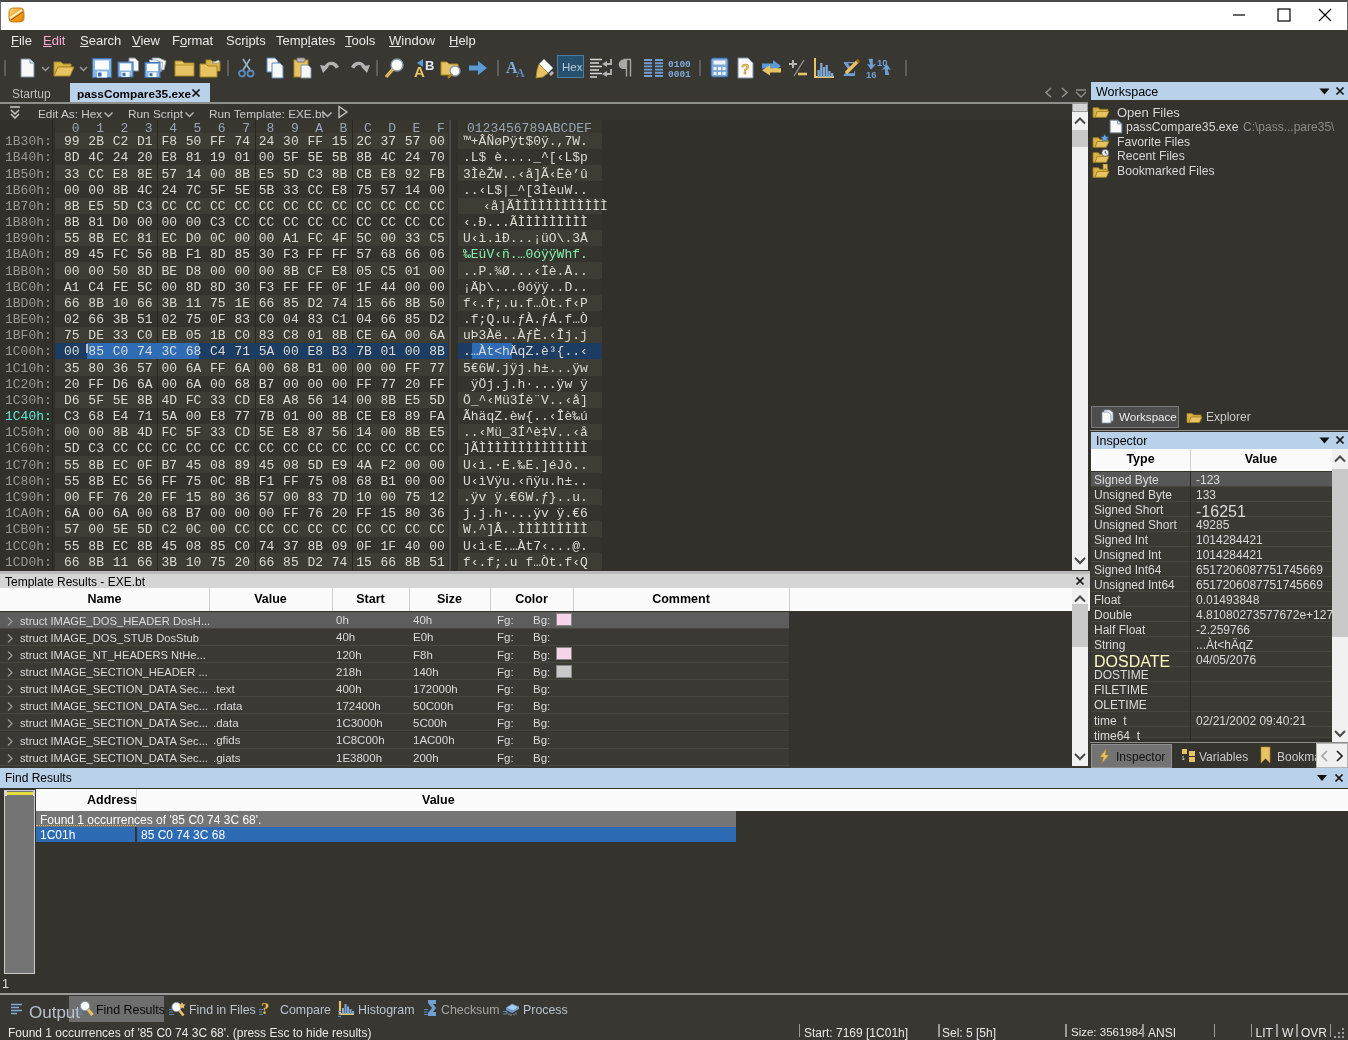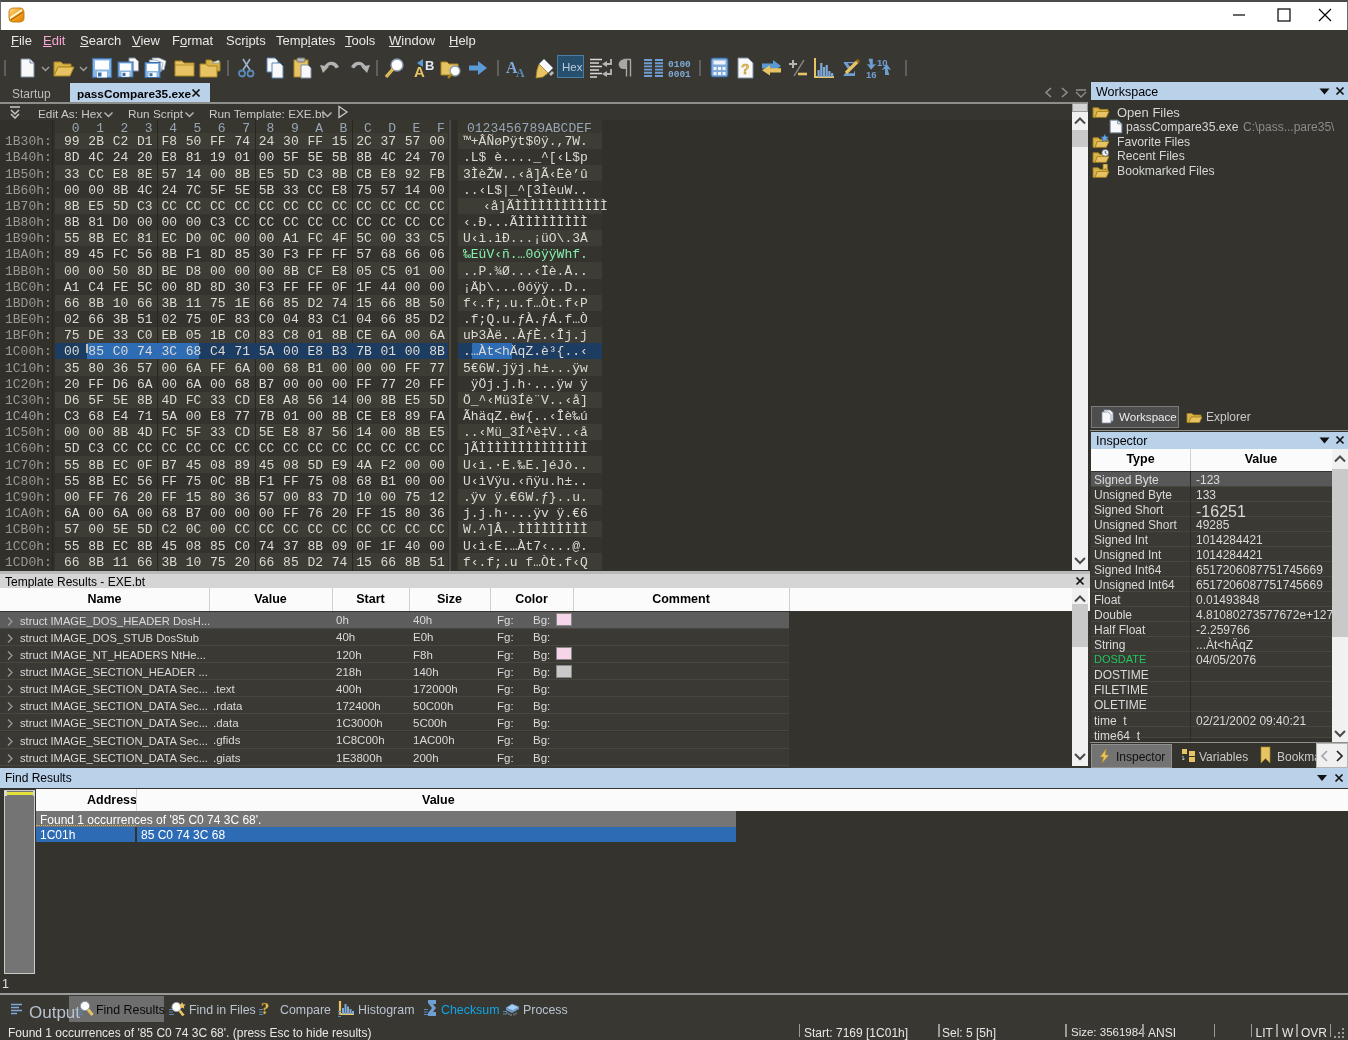--- a/index.html
+++ b/index.html
@@ -357,21 +357,21 @@
 <div class="ab mono" style="left:463.0px;top:344.4px;color:#dcdad2;">.…Àt&lt;hÄqZ.è³{..‹</div>
 <div class="ab mono" style="left:5px;top:360.6px;color:#9b9a92;">1C10h:</div>
 <div class="ab mono" style="left:64.0px;top:360.6px;color:#dcdad2;"><span class="b">35</span><span class="b">80</span><span class="b">36</span><span class="b">57</span><span class="b">00</span><span class="b">6A</span><span class="b">FF</span><span class="b">6A</span><span class="b">00</span><span class="b">68</span><span class="b">B1</span><span class="b">00</span><span class="b">00</span><span class="b">00</span><span class="b">FF</span><span class="b">77</span></div>
 <div class="ab mono" style="left:463.0px;top:360.6px;color:#dcdad2;">5€6W.jÿj.h±...ÿw</div>
 <div class="ab mono" style="left:5px;top:376.8px;color:#9b9a92;">1C20h:</div>
 <div class="ab mono" style="left:64.0px;top:376.8px;color:#dcdad2;"><span class="b">20</span><span class="b">FF</span><span class="b">D6</span><span class="b">6A</span><span class="b">00</span><span class="b">6A</span><span class="b">00</span><span class="b">68</span><span class="b">B7</span><span class="b">00</span><span class="b">00</span><span class="b">00</span><span class="b">FF</span><span class="b">77</span><span class="b">20</span><span class="b">FF</span></div>
 <div class="ab mono" style="left:463.0px;top:376.8px;color:#dcdad2;"> ÿÖj.j.h·...ÿw ÿ</div>
 <div class="ab mono" style="left:5px;top:392.9px;color:#9b9a92;">1C30h:</div>
 <div class="ab mono" style="left:64.0px;top:392.9px;color:#dcdad2;"><span class="b">D6</span><span class="b">5F</span><span class="b">5E</span><span class="b">8B</span><span class="b">4D</span><span class="b">FC</span><span class="b">33</span><span class="b">CD</span><span class="b">E8</span><span class="b">A8</span><span class="b">56</span><span class="b">14</span><span class="b">00</span><span class="b">8B</span><span class="b">E5</span><span class="b">5D</span></div>
 <div class="ab mono" style="left:463.0px;top:392.9px;color:#dcdad2;">Ö_^‹Mü3Íè¨V..‹å]</div>
-<div class="ab mono" style="left:5px;top:409.1px;color:#a3a3a3;">1C40h:</div>
+<div class="ab mono" style="left:5px;top:409.1px;color:#5eead4;">1C40h:</div>
 <div class="ab mono" style="left:64.0px;top:409.1px;color:#dcdad2;"><span class="b">C3</span><span class="b">68</span><span class="b">E4</span><span class="b">71</span><span class="b">5A</span><span class="b">00</span><span class="b">E8</span><span class="b">77</span><span class="b">7B</span><span class="b">01</span><span class="b">00</span><span class="b">8B</span><span class="b">CE</span><span class="b">E8</span><span class="b">89</span><span class="b">FA</span></div>
 <div class="ab mono" style="left:463.0px;top:409.1px;color:#dcdad2;">ÃhäqZ.èw{..‹Îè‰ú</div>
 <div class="ab mono" style="left:5px;top:425.3px;color:#9b9a92;">1C50h:</div>
 <div class="ab mono" style="left:64.0px;top:425.3px;color:#dcdad2;"><span class="b">00</span><span class="b">00</span><span class="b">8B</span><span class="b">4D</span><span class="b">FC</span><span class="b">5F</span><span class="b">33</span><span class="b">CD</span><span class="b">5E</span><span class="b">E8</span><span class="b">87</span><span class="b">56</span><span class="b">14</span><span class="b">00</span><span class="b">8B</span><span class="b">E5</span></div>
 <div class="ab mono" style="left:463.0px;top:425.3px;color:#dcdad2;">..‹Mü_3Í^è‡V..‹å</div>
 <div class="ab mono" style="left:5px;top:441.4px;color:#9b9a92;">1C60h:</div>
 <div class="ab mono" style="left:64.0px;top:441.4px;color:#dcdad2;"><span class="b">5D</span><span class="b">C3</span><span class="b">CC</span><span class="b">CC</span><span class="b">CC</span><span class="b">CC</span><span class="b">CC</span><span class="b">CC</span><span class="b">CC</span><span class="b">CC</span><span class="b">CC</span><span class="b">CC</span><span class="b">CC</span><span class="b">CC</span><span class="b">CC</span><span class="b">CC</span></div>
 <div class="ab mono" style="left:463.0px;top:441.4px;color:#dcdad2;">]ÃÌÌÌÌÌÌÌÌÌÌÌÌÌÌ</div>
 <div class="ab mono" style="left:5px;top:457.6px;color:#9b9a92;">1C70h:</div>
 <div class="ab mono" style="left:64.0px;top:457.6px;color:#dcdad2;"><span class="b">55</span><span class="b">8B</span><span class="b">EC</span><span class="b">0F</span><span class="b">B7</span><span class="b">45</span><span class="b">08</span><span class="b">89</span><span class="b">45</span><span class="b">08</span><span class="b">5D</span><span class="b">E9</span><span class="b">4A</span><span class="b">F2</span><span class="b">00</span><span class="b">00</span></div>
@@ -549,21 +549,21 @@
 <div class="ab" style="left:141px;top:828px;color:#fff;font-size:12px;">85 C0 74 3C 68</div>
 <div class="ab" style="left:2px;top:977px;color:#e0e0e0;font-size:12.5px;">1</div>
 <div class="ab" style="left:0;top:993px;width:1348px;height:2px;background:#9a9a9a;"></div>
 <div class="ab" style="left:0;top:995px;width:1348px;height:27px;background:#383732;"></div>
 <div class="ab" style="left:69px;top:995.5px;width:95px;height:26.5px;background:#6e6e6e;"></div>
 <div class="ab" style="left:29px;top:1002.5px;color:#b9c2cf;font-size:17px;">Output</div>
 <div class="ab" style="left:96px;top:1002.5px;color:#0a0a0a;font-size:12.4px;">Find Results</div>
 <div class="ab" style="left:189px;top:1002.5px;color:#b9c2cf;font-size:12.4px;">Find in Files</div>
 <div class="ab" style="left:280px;top:1002.5px;color:#b9c2cf;font-size:12.4px;">Compare</div>
 <div class="ab" style="left:358px;top:1002.5px;color:#b9c2cf;font-size:12.4px;">Histogram</div>
-<div class="ab" style="left:441px;top:1002.5px;color:#0ea5e9;font-size:12.4px;">Checksum</div>
+<div class="ab" style="left:441px;top:1002.5px;color:#a3a3a3;font-size:12.4px;">Checksum</div>
 <div class="ab" style="left:523px;top:1002.5px;color:#b9c2cf;font-size:12.4px;">Process</div>
 <svg class="ab" style="left:10px;top:1002px" width="13" height="13" viewBox="0 0 13 13">
     <path d="M1 2.5h11M1 5.5h8M1 8.5h11M1 11.5h6" stroke="#7fa9d6" stroke-width="1.6"></path>
   </svg>
 <svg class="ab" style="left:76px;top:1000px" width="18" height="18" viewBox="0 0 18 18">
     <path d="M2 9.5h5M2 12h4M2 14.5h5" stroke="#5b89b8" stroke-width="1.1"></path>
     <circle cx="9" cy="6" r="4.6" fill="#fdfdfd" stroke="#8899aa" stroke-width="1"></circle>
     <path d="M12 9.5l4.5 5.5" stroke="#e8c363" stroke-width="3"></path>
   </svg>
 <svg class="ab" style="left:167px;top:1000px" width="19" height="18" viewBox="0 0 19 18">
@@ -726,21 +726,21 @@
 <div class="ab" style="left:1091px;top:607.0px;width:241px;height:15.1px;background:#3a3934;border-bottom:1px solid #48473f;"></div>
 <div class="ab" style="left:1094px;top:608.1500000000001px;color:#dadada;font-size:12px;">Double</div>
 <div class="ab" style="left:1196px;top:608.1500000000001px;color:#dadada;font-size:12px;">4.81080273577672e+127</div>
 <div class="ab" style="left:1091px;top:622.0px;width:241px;height:15.1px;background:#3a3934;border-bottom:1px solid #48473f;"></div>
 <div class="ab" style="left:1094px;top:623.2px;color:#dadada;font-size:12px;">Half Float</div>
 <div class="ab" style="left:1196px;top:623.2px;color:#dadada;font-size:12px;">-2.259766</div>
 <div class="ab" style="left:1091px;top:637.0px;width:241px;height:15.1px;background:#3a3934;border-bottom:1px solid #48473f;"></div>
 <div class="ab" style="left:1094px;top:638.25px;color:#dadada;font-size:12px;">String</div>
 <div class="ab" style="left:1196px;top:638.25px;color:#dadada;font-size:12px;">...Àt&lt;hÄqZ</div>
 <div class="ab" style="left:1091px;top:652.1px;width:241px;height:15.1px;background:#3a3934;border-bottom:1px solid #48473f;"></div>
-<div class="ab" style="left:1094px;top:653.3000000000001px;color:#22c55e;font-size:11px;">DOSDATE</div>
+<div class="ab" style="left:1094px;top:653.3000000000001px;color:#fef9c3;font-size:16px;">DOSDATE</div>
 <div class="ab" style="left:1196px;top:653.3000000000001px;color:#dadada;font-size:12px;">04/05/2076</div>
 <div class="ab" style="left:1091px;top:667.1px;width:241px;height:15.1px;background:#3a3934;border-bottom:1px solid #48473f;"></div>
 <div class="ab" style="left:1094px;top:668.35px;color:#dadada;font-size:12px;">DOSTIME</div>
 <div class="ab" style="left:1091px;top:682.2px;width:241px;height:15.1px;background:#3a3934;border-bottom:1px solid #48473f;"></div>
 <div class="ab" style="left:1094px;top:683.4000000000001px;color:#dadada;font-size:12px;">FILETIME</div>
 <div class="ab" style="left:1091px;top:697.2px;width:241px;height:15.1px;background:#3a3934;border-bottom:1px solid #48473f;"></div>
 <div class="ab" style="left:1094px;top:698.45px;color:#dadada;font-size:12px;">OLETIME</div>
 <div class="ab" style="left:1091px;top:712.3px;width:241px;height:15.1px;background:#3a3934;border-bottom:1px solid #48473f;"></div>
 <div class="ab" style="left:1094px;top:713.5px;color:#dadada;font-size:12px;">time_t</div>
 <div class="ab" style="left:1196px;top:713.5px;color:#dadada;font-size:12px;">02/21/2002 09:40:21</div>

